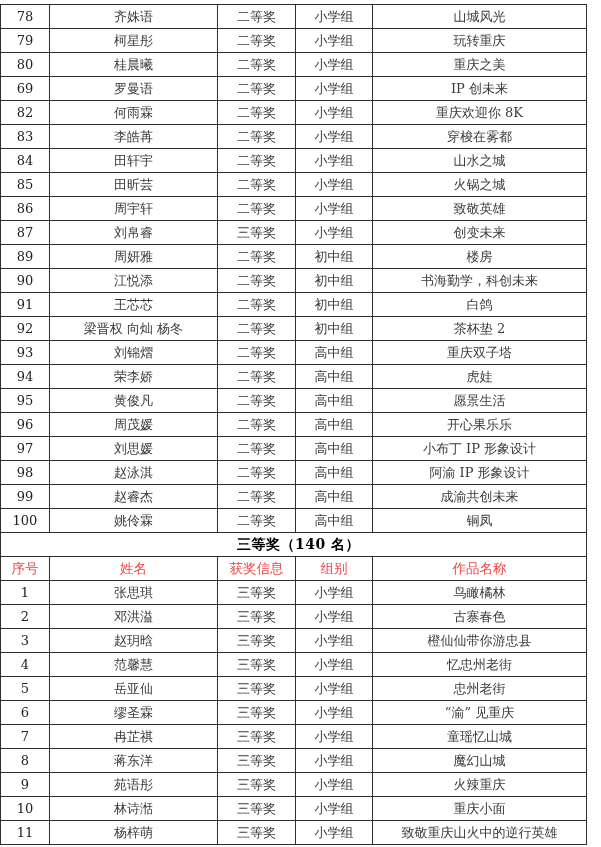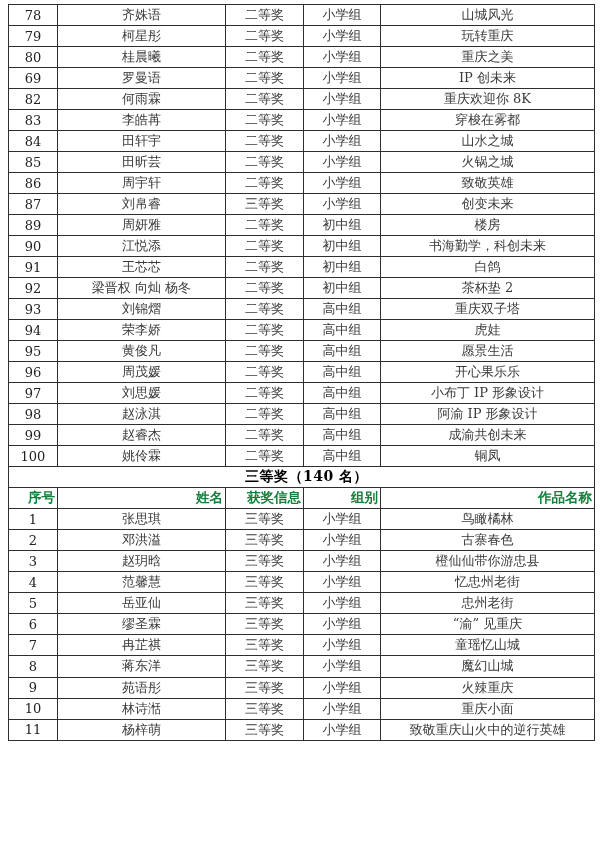--- a/index.html
+++ b/index.html
@@ -13,43 +13,42 @@
     position: relative;
     font-family: "DejaVu Serif", "Liberation Serif", serif;
   }
   .doc-page {
     position: absolute;
     inset: 0;
     background: #ffffff;
   }
   table.award-table {
     position: absolute;
-    left: 8px;
+    left: 0;
     top: 4px;
     width: 586px;
-    height: 737px;
+    height: 841px;
     border-collapse: collapse;
     table-layout: fixed;
   }
   .award-table td, .award-table th {
     border: 1px solid #2e2e2e;
     text-align: center;
     vertical-align: middle;
     font-size: 13px;
     font-weight: normal;
     color: #3a3a3a;
     padding: 0 2px;
     overflow: hidden;
     white-space: nowrap;
   }
   .award-table th {
-    color: #15803d;
-    font-weight: bold;
+    color: #ef4444;
+    font-weight: normal;
     font-size: 13.5px;
-    text-align: right;
   }
   .award-table tr.section-header-row td {
     color: #000000;
     font-weight: bold;
     font-size: 14px;
     letter-spacing: 0.5px;
     padding-left: 12px;
   }
   .award-table td.c-index {
     color: #222222;

